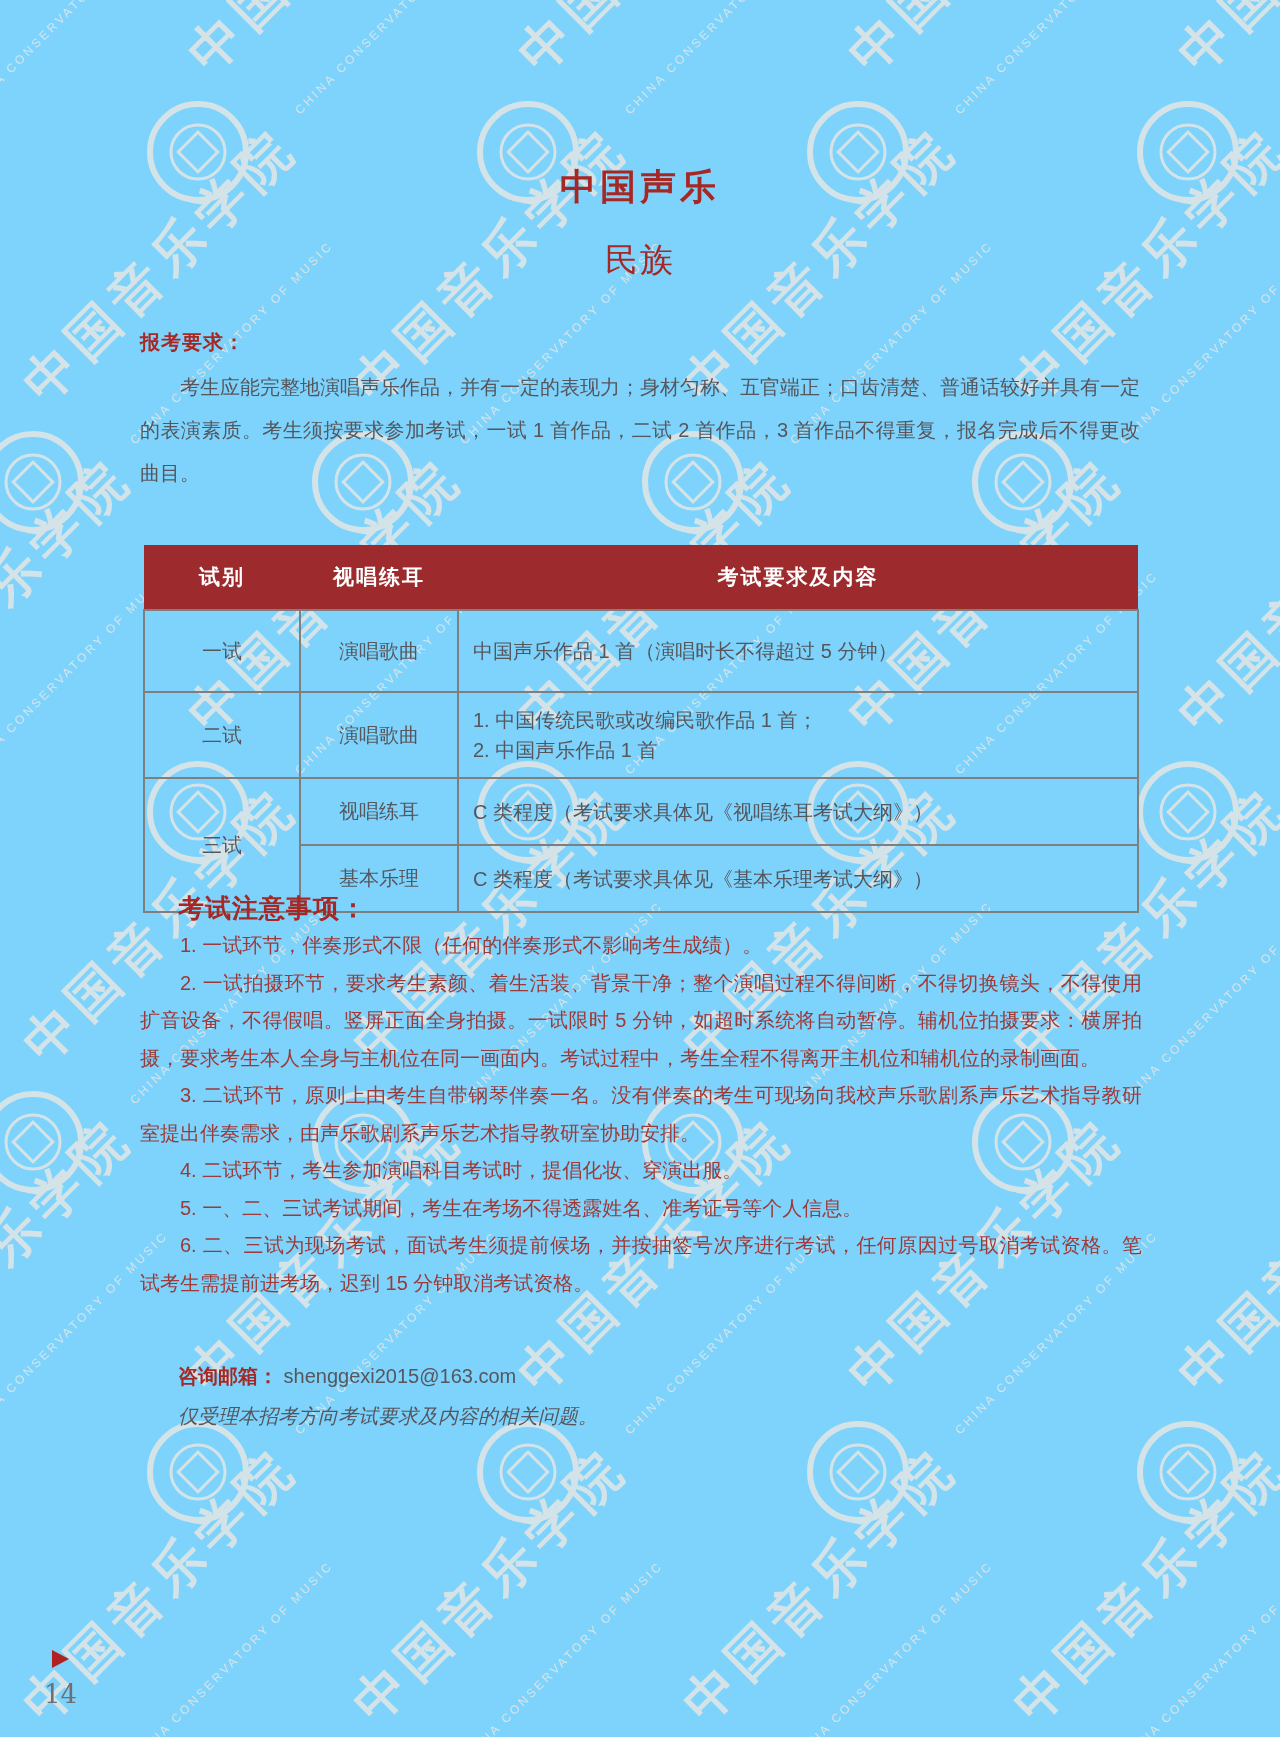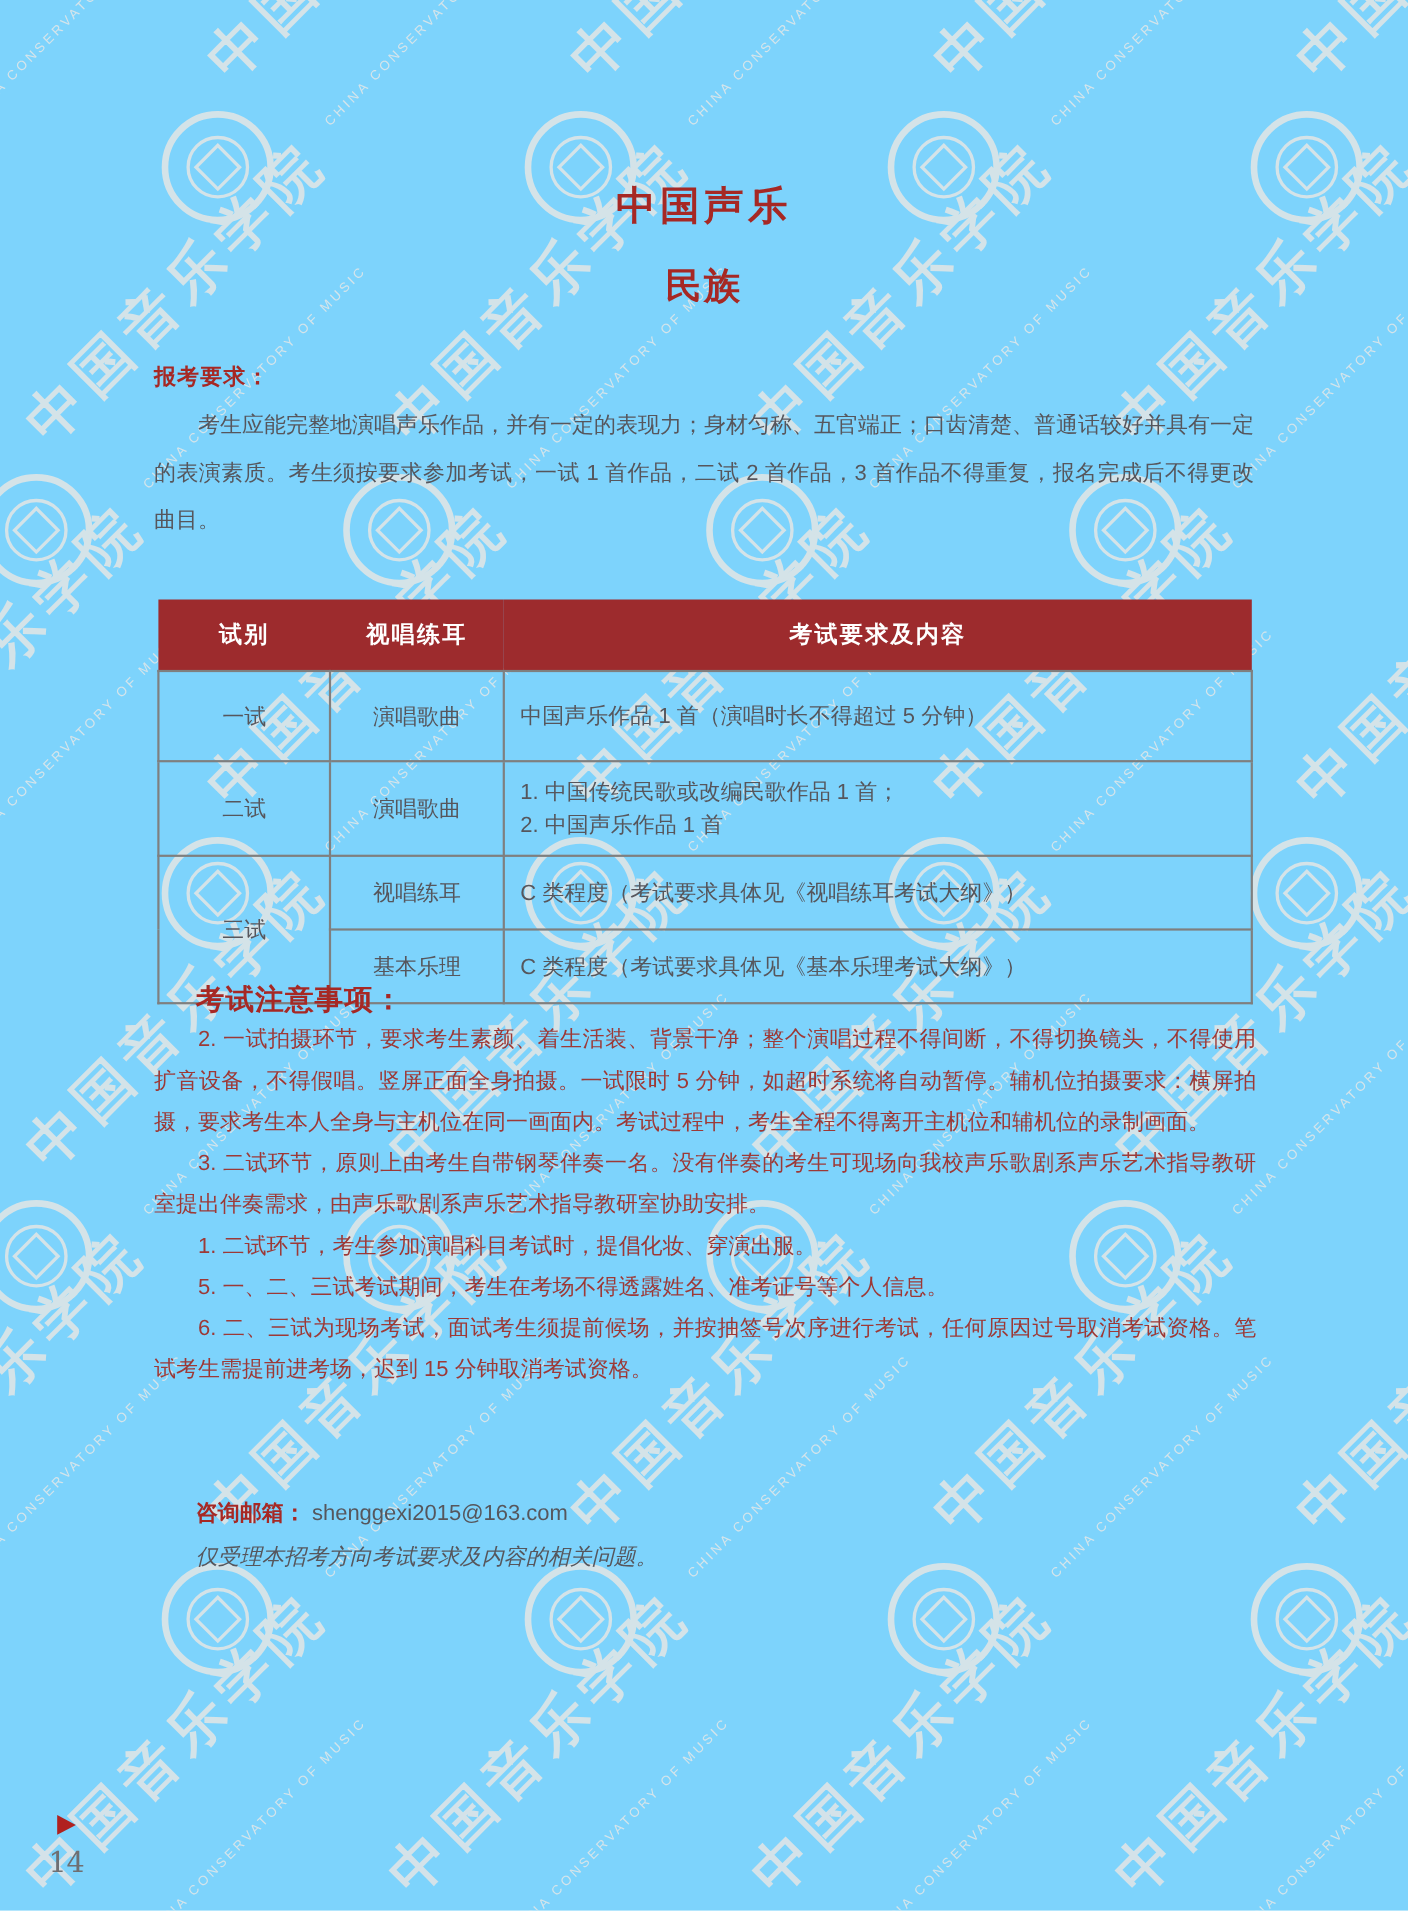--- a/index.html
+++ b/index.html
@@ -8,21 +8,21 @@
     font-family:"Liberation Sans","DejaVu Sans",sans-serif;
   }
   
   svg.watermark{position:absolute;left:0;top:0;width:1280px;height:1737px;opacity:.8;pointer-events:none;}
   .wm-cn{font-family:"DejaVu Serif",serif;font-size:52px;letter-spacing:8px;fill:#eae7e4;font-weight:700;}
   .wm-en{font-family:"Liberation Sans",sans-serif;font-size:12px;letter-spacing:3px;fill:#ece9e6;}
   
   .page-title{position:absolute;top:163px;left:0;width:1280px;text-align:center;margin:0;
     font-size:36px;font-weight:700;color:var(--heading-red);letter-spacing:4px;}
   .page-subtitle{position:absolute;top:238px;left:0;width:1280px;text-align:center;margin:0;
-    font-size:33px;font-weight:700;color:var(--heading-red);letter-spacing:2px;}
+    font-size:33px;font-weight:400;color:var(--heading-red);letter-spacing:2px;}
   .req-heading{position:absolute;top:329px;left:140px;margin:0;
     font-size:20px;font-weight:700;color:var(--heading-red);letter-spacing:1px;}
   .req-body{position:absolute;top:366px;left:140px;width:1000px;margin:0;
     font-size:20px;line-height:43px;color:var(--body-gray);text-indent:2em;text-align:justify;}
   
   table.exam{position:absolute;top:545px;left:143px;width:994px;border-collapse:collapse;table-layout:fixed;}
   table.exam thead th{background:var(--table-header-bg);color:#fff;font-size:21px;font-weight:700;
     height:62px;border:none;letter-spacing:2px;}
   table.exam tbody td{border:2px solid var(--border-gray);color:var(--body-gray);font-size:20px;background:transparent;}
   td.c1,td.c2{text-align:center;}
@@ -139,23 +139,24 @@
       </tr>
       <tr class="r4">
         <td class="c2">基本乐理</td>
         <td class="c3">C 类程度（考试要求具体见《基本乐理考试大纲》）</td>
       </tr>
     </tbody>
   </table>
 
   <h3 class="notes-heading">考试注意事项：</h3>
   <div class="notes">
+    <p>1. 一试环节，伴奏形式不限（任何的伴奏形式不影响考生成绩）。</p>
     <p>2. 一试拍摄环节，要求考生素颜、着生活装、背景干净；整个演唱过程不得间断，不得切换镜头，不得使用扩音设备，不得假唱。竖屏正面全身拍摄。一试限时 5 分钟，如超时系统将自动暂停。辅机位拍摄要求：横屏拍摄，要求考生本人全身与主机位在同一画面内。考试过程中，考生全程不得离开主机位和辅机位的录制画面。</p>
     <p>3. 二试环节，原则上由考生自带钢琴伴奏一名。没有伴奏的考生可现场向我校声乐歌剧系声乐艺术指导教研室提出伴奏需求，由声乐歌剧系声乐艺术指导教研室协助安排。</p>
-    <p>1. 二试环节，考生参加演唱科目考试时，提倡化妆、穿演出服。</p>
+    <p>4. 二试环节，考生参加演唱科目考试时，提倡化妆、穿演出服。</p>
     <p>5. 一、二、三试考试期间，考生在考场不得透露姓名、准考证号等个人信息。</p>
     <p>6. 二、三试为现场考试，面试考生须提前候场，并按抽签号次序进行考试，任何原因过号取消考试资格。笔试考生需提前进考场，迟到 15 分钟取消考试资格。</p>
   </div>
 
   <div class="contact">
     <p>
       <span class="email-label">咨询邮箱：</span>
       <span class="email-value">shenggexi2015@163.com</span>
     </p>
     <p class="contact-note">仅受理本招考方向考试要求及内容的相关问题。</p>

